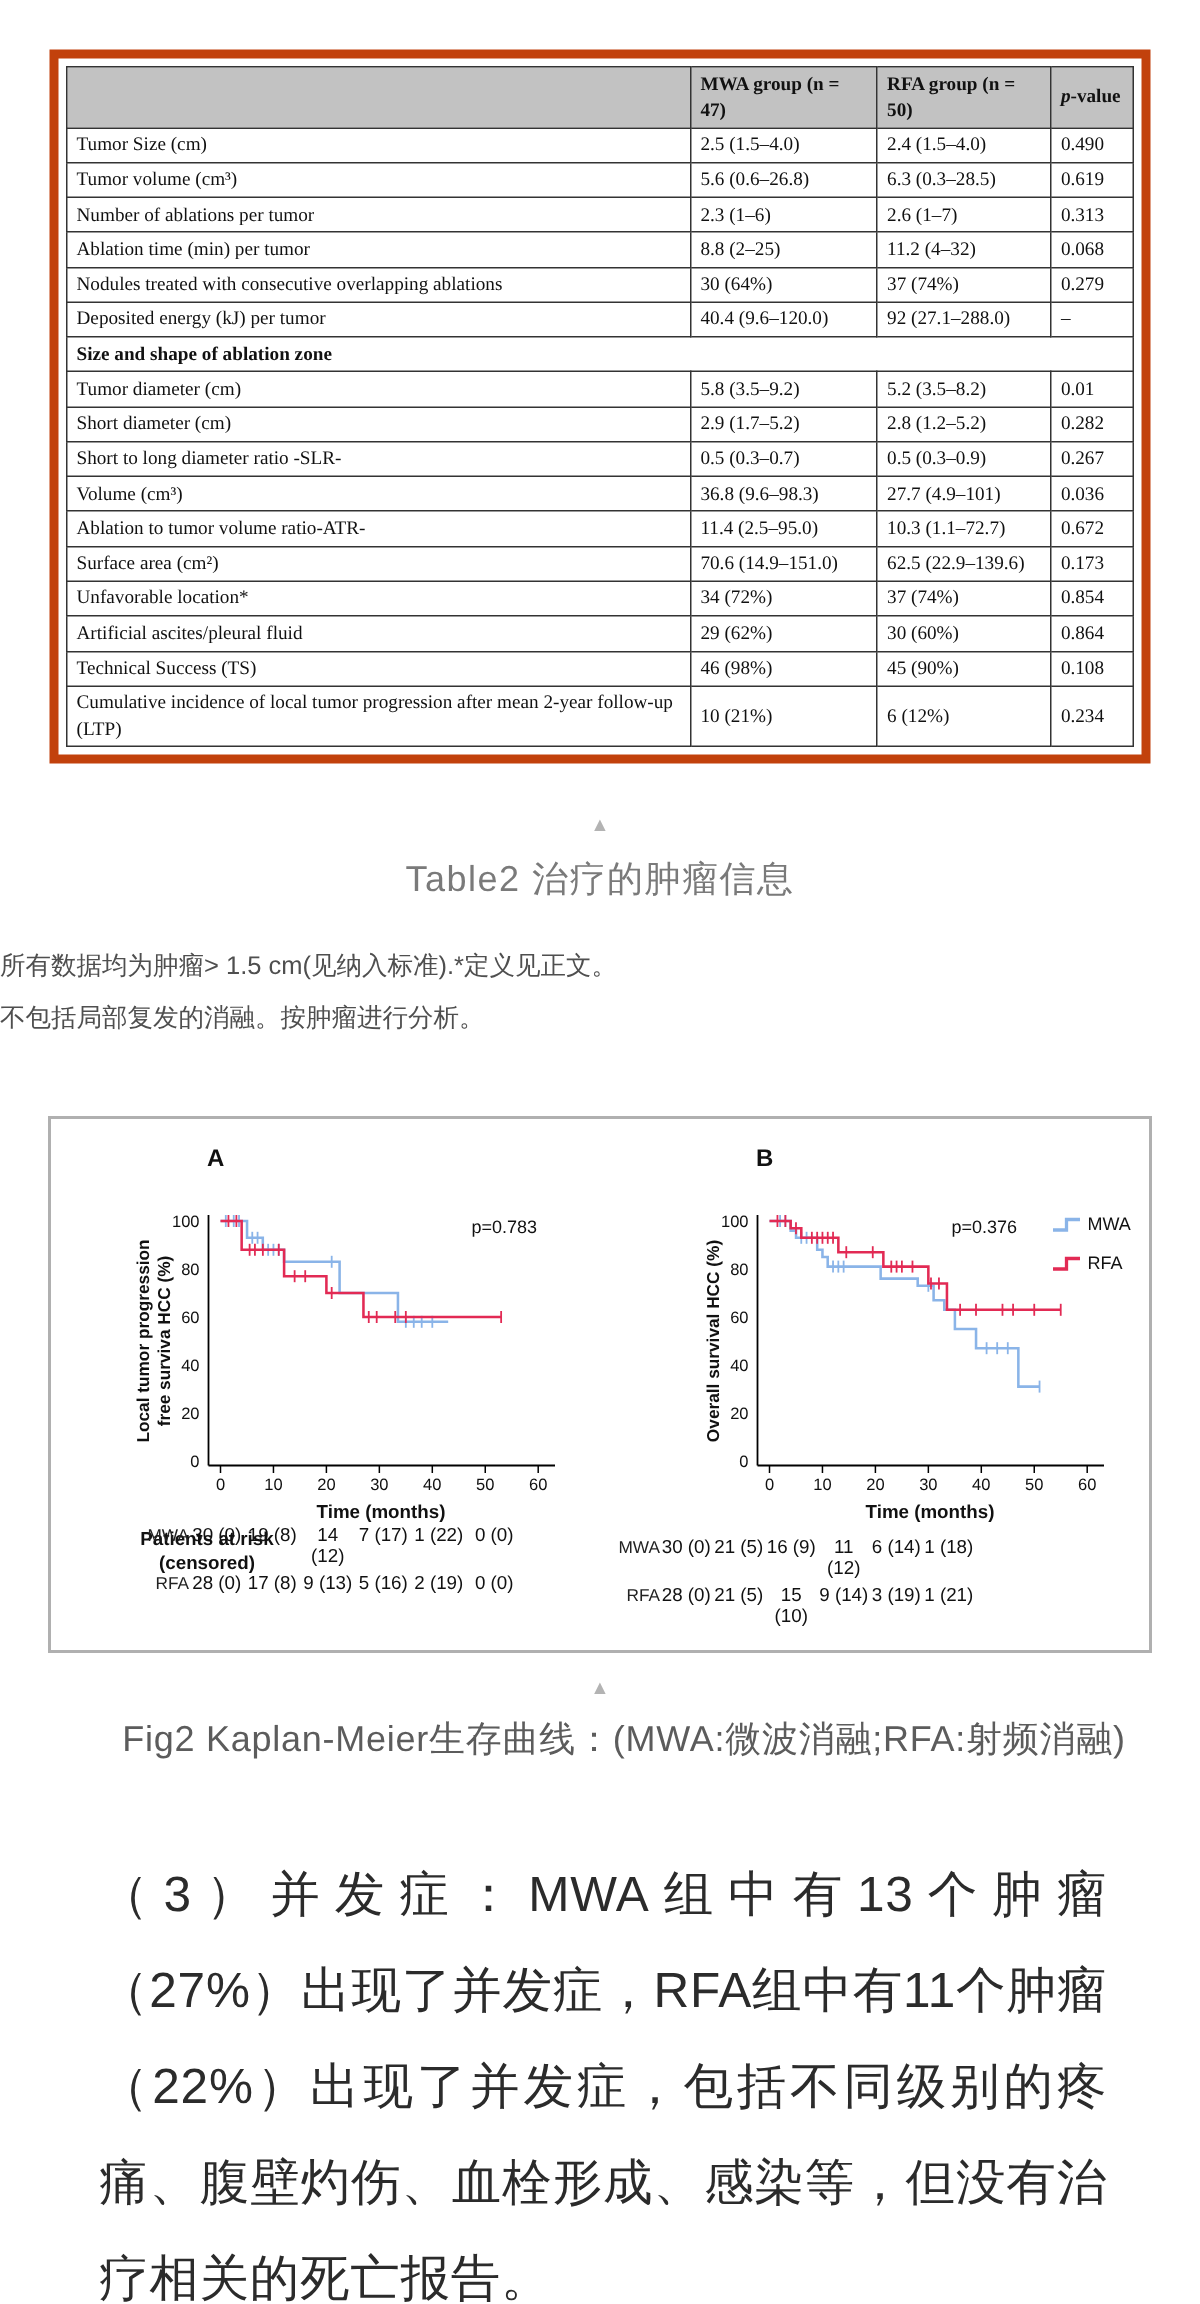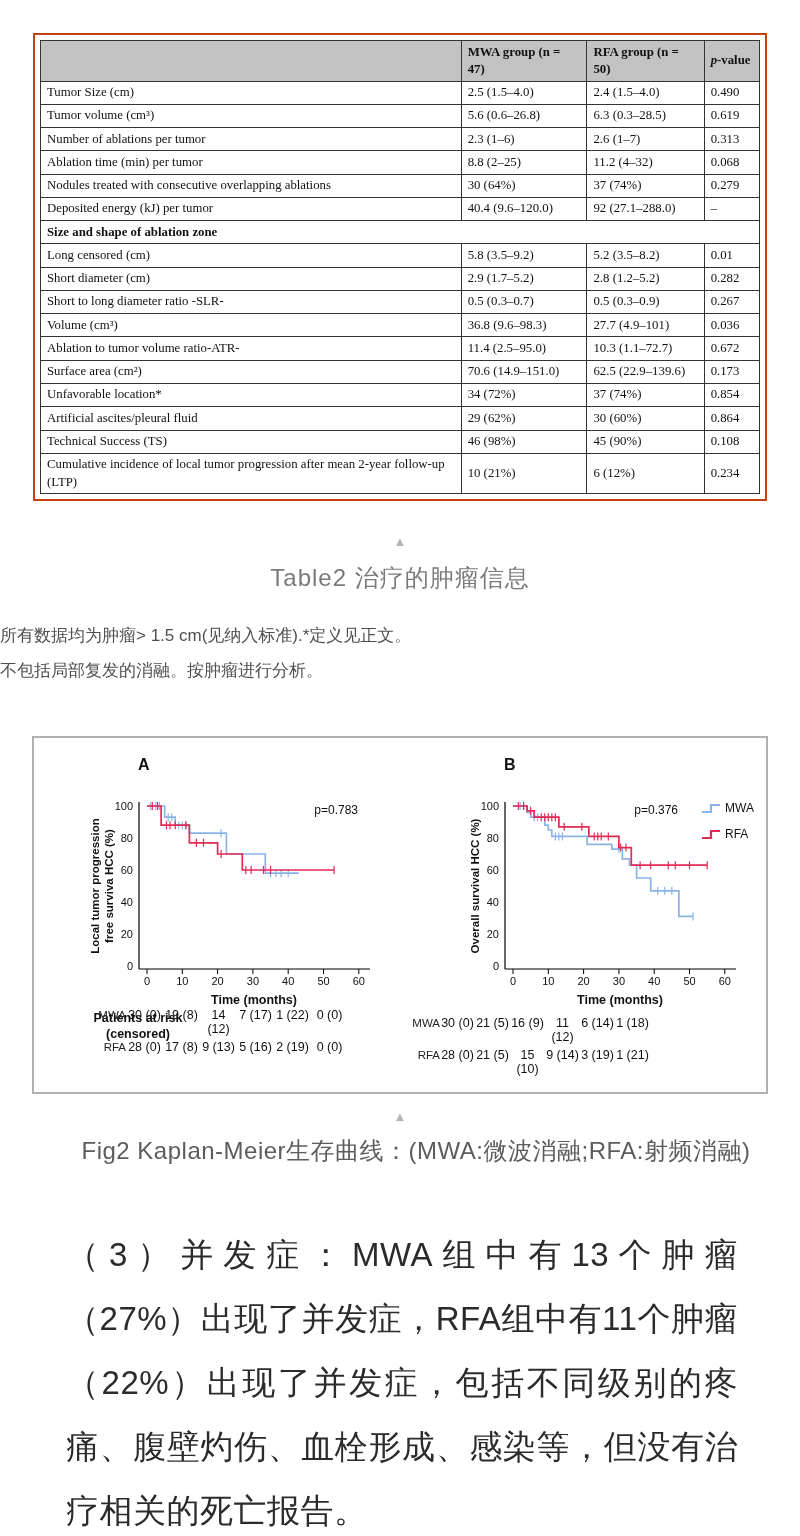--- a/index.html
+++ b/index.html
@@ -1,20 +1,20 @@
 <!DOCTYPE html>
 <html><head>
 <meta charset="utf-8">
 <style>
   html,body{margin:0;padding:0;background:#ffffff;}
   body{width:800px;height:1536px;overflow:hidden;position:relative;
        font-family:"Liberation Sans","DejaVu Sans",sans-serif;color:#222;}
 
   
-  .table-frame{margin:33px 33px 0 33px;border:2px solid #c2410c;padding:5px;background:#fff;}
+  .table-frame{margin:33px 33px 0 33px;border:6px solid #c2410c;padding:5px;background:#fff;}
   table.tumor{width:100%;border-collapse:collapse;font-family:"Liberation Serif","DejaVu Serif",serif;
               font-size:12.8px;color:#111;}
   table.tumor th,table.tumor td{border:1px solid #333;padding:2.5px 6px;text-align:left;vertical-align:middle;line-height:1.35;}
   table.tumor thead th{background:#c2c2c2;font-weight:bold;}
   table.tumor td.val{white-space:nowrap;}
   table.tumor td.sec{font-weight:bold;}
   .col-label{width:58.5%;} .col-mwa{width:17.5%;} .col-rfa{width:16.3%;} .col-p{width:7.7%;}
 
   
   .triangle{color:#b3b3b3;text-align:center;font-size:13px;line-height:13px;cursor:pointer;}
@@ -101,21 +101,21 @@
         <tr>
           <td>Deposited energy (kJ) per tumor</td>
           <td class="val">40.4 (9.6–120.0)</td>
           <td class="val">92 (27.1–288.0)</td>
           <td class="val">–</td>
         </tr>
         <tr>
           <td colspan="4" class="sec">Size and shape of ablation zone</td>
         </tr>
         <tr>
-          <td>Long censored (cm)</td>
+          <td>Tumor diameter (cm)</td>
           <td class="val">5.8 (3.5–9.2)</td>
           <td class="val">5.2 (3.5–8.2)</td>
           <td class="val">0.01</td>
         </tr>
         <tr>
           <td>Short diameter (cm)</td>
           <td class="val">2.9 (1.7–5.2)</td>
           <td class="val">2.8 (1.2–5.2)</td>
           <td class="val">0.282</td>
         </tr>

